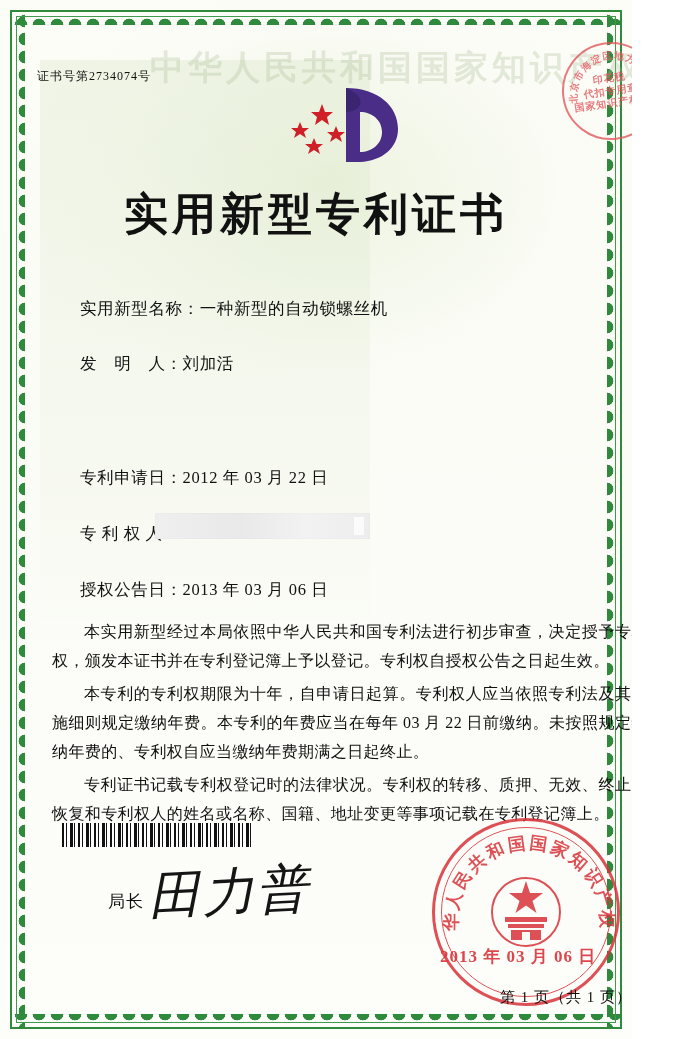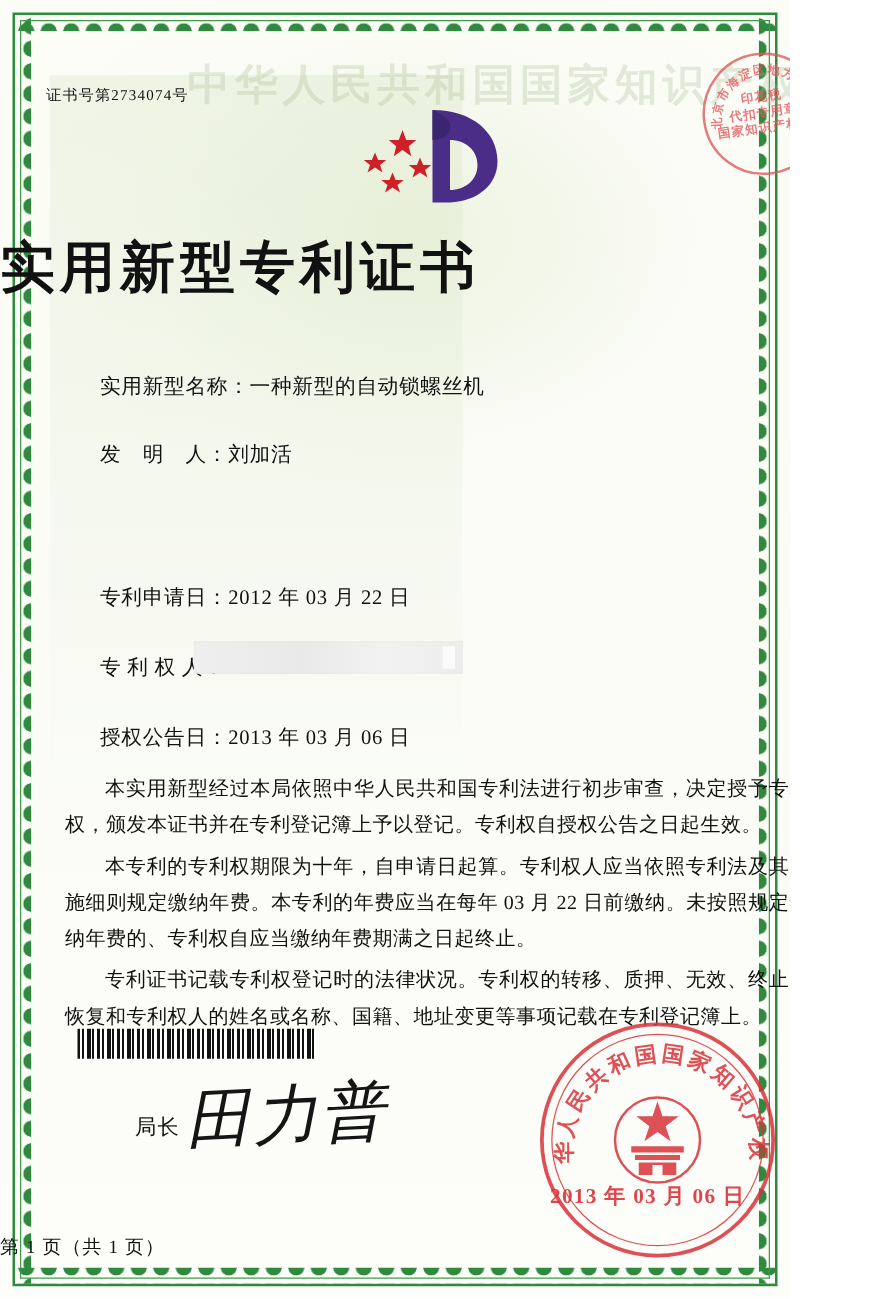--- a/index.html
+++ b/index.html
@@ -103,20 +103,21 @@
     top: 82px;
     width: 128px;
     height: 82px;
   }
   .logo svg { display:block; }
 
   .title {
     position: absolute;
     left: 0; right: 0;
     top: 185px;
+    text-align: center;
     font-size: 44px;
     font-weight: bold;
     letter-spacing: 4px;
     color: #111;
     font-family: Liberation Serif, serif;
   }
 
   
   .field {
     position: absolute;
@@ -290,21 +291,21 @@
     font-weight: bold;
     white-space: nowrap;
     letter-spacing: 1px;
   }
 
   
   .footer {
     position: absolute;
     left: 0; right: 0;
     top: 988px;
-    text-align: left;
+    text-align: right;
     font-size: 15px;
     color: #111;
     letter-spacing: 1px;
   }
 </style>
 </head>
 <body>
 
 <div class="page">
 

